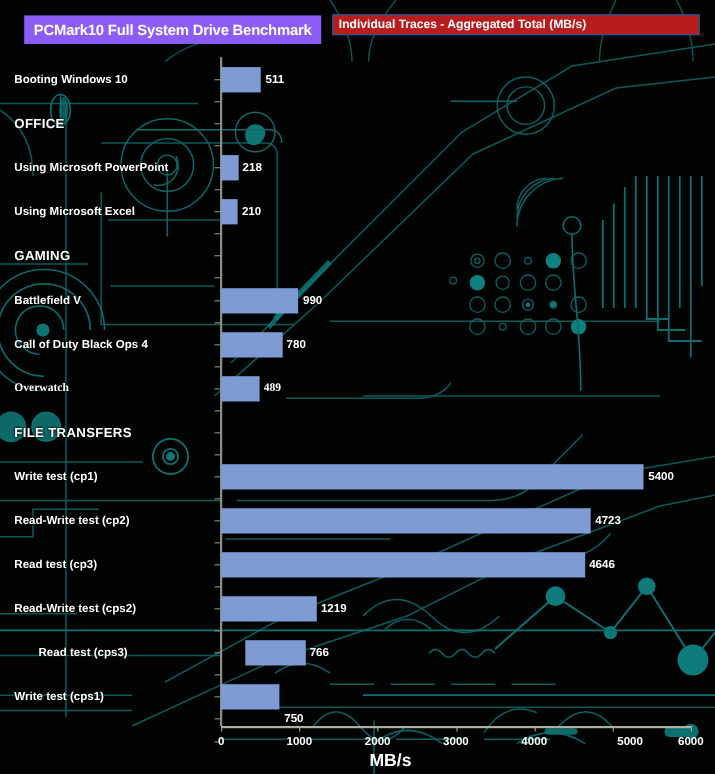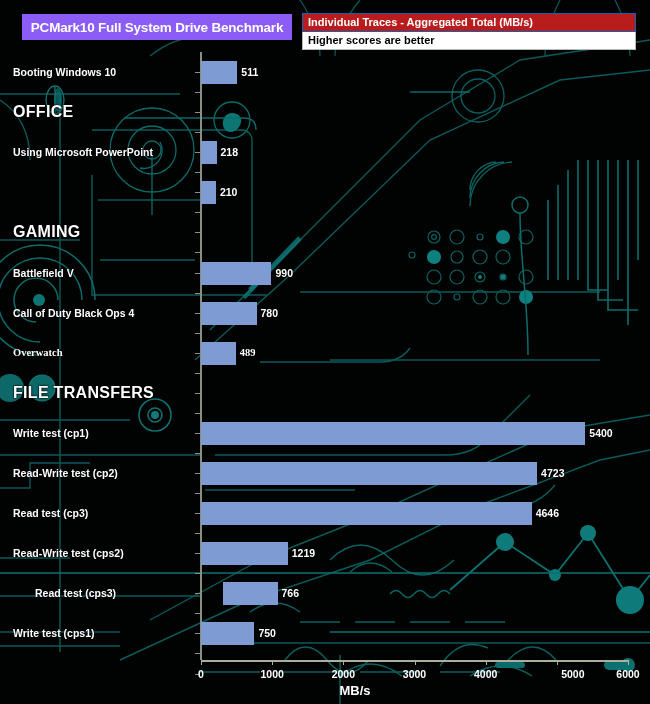--- a/index.html
+++ b/index.html
@@ -39,31 +39,31 @@
   .xaxis{
     position:absolute;left:201px;top:608px;width:428px;height:2px;background:#aab09c;
   }
   .xtick{position:absolute;top:608px;width:1px;height:5px;background:#aab09c;}
   .xlab{
     position:absolute;top:616px;color:#fff;font-size:10.5px;font-weight:bold;
     transform:translateX(-50%);white-space:nowrap;
   }
   .xtitle{
     position:absolute;left:0;top:631px;width:650px;text-align:center;
-    color:#fff;font-size:13px;font-weight:bold;padding-left:60px;box-sizing:border-box;
+    color:#fff;font-size:16px;font-weight:bold;padding-left:60px;box-sizing:border-box;
   }
   .ytick{position:absolute;left:195px;width:5px;height:1px;background:#8a8f82;}
 
   .row{position:absolute;left:0;width:642px;height:24px;}
   .rlabel{
     position:absolute;left:13px;top:0;height:24px;display:flex;align-items:center;
     color:#ffffff;font-size:10.5px;font-weight:bold;white-space:nowrap;
     text-shadow:0 0 2px #000,0 0 2px #000;
   }
-  .rlabel.cat{font-size:16px;letter-spacing:.3px;}
+  .rlabel.cat{font-size:12px;letter-spacing:.3px;}
   .bar{
     position:absolute;left:201px;top:1px;height:23px;background:#7e9bd4;
   }
   .bval{
     position:absolute;top:0;height:24px;display:flex;align-items:center;
     color:#fff;font-size:10.5px;font-weight:bold;white-space:nowrap;
     text-shadow:0 0 2px #000,0 0 2px #000;
   }
 </style>
 </head>
@@ -257,41 +257,41 @@
       <path d="M360 0 q-25 30 -25 56"></path>
       <path d="M560 0 q-15 30 -15 56"></path>
       <path d="M615 0 q15 28 15 56"></path>
       <path d="M150 56 q25 -20 55 -20"></path>
     </g>
   </svg>
 
   <div class="hdr-left">PCMark10 Full System Drive Benchmark</div>
   <div class="hdr-right">
     <div class="hdr-r1">Individual Traces - Aggregated Total (MB/s)</div>
-    <div class="hdr-r2">Higher scores are better</div>
   </div>
 
   <div class="plot">
     <div class="axisline"></div>
     <div class="xaxis"></div>
     <div id="rows">
         <div class="row" style="top: 8px;">
           <div class="rlabel">Booting Windows 10</div>
           <div class="bar" style="width: 36.3662px; background: rgb(126, 155, 212);"></div>
           <div class="bval" style="left: 241.366px;">511</div>
         </div>
         <div class="row" style="top: 48.1px;">
           <div class="rlabel cat">OFFICE</div>
         </div>
         <div class="row" style="top: 88.2px;">
           <div class="rlabel">Using Microsoft PowerPoint</div>
           <div class="bar" style="width: 15.5143px; background: rgb(126, 155, 212);"></div>
           <div class="bval" style="left: 220.514px;">218</div>
         </div>
         <div class="row" style="top: 128.3px;">
+          <div class="rlabel">Using Microsoft Excel</div>
           <div class="bar" style="width: 14.945px; background: rgb(126, 155, 212);"></div>
           <div class="bval" style="left: 219.945px;">210</div>
         </div>
         <div class="row" style="top: 168.4px;">
           <div class="rlabel cat">GAMING</div>
         </div>
         <div class="row" style="top: 208.5px;">
           <div class="rlabel">Battlefield V</div>
           <div class="bar" style="width: 70.455px; background: rgb(126, 155, 212);"></div>
           <div class="bval" style="left: 275.455px;">990</div>
@@ -330,21 +330,21 @@
           <div class="bval" style="left: 291.752px;">1219</div>
         </div>
         <div class="row" style="top: 529.3px; margin-left: 22px;">
           <div class="rlabel">Read test (cps3)</div>
           <div class="bar" style="width: 54.5137px; background: rgb(126, 155, 212);"></div>
           <div class="bval" style="left: 259.514px;">766</div>
         </div>
         <div class="row" style="top: 569.4px;">
           <div class="rlabel">Write test (cps1)</div>
           <div class="bar" style="width: 53.375px; background: rgb(126, 155, 212);"></div>
-          <div class="bval" style="left: 258.375px;">750</div>
+          <div class="bval" style="left: 258.375px; margin-top: 20px;">750</div>
         </div>
       </div>
     <div id="yticks">
         <div class="ytick" style="top: 20px;"></div>
         <div class="ytick" style="top: 40.05px;"></div>
         <div class="ytick" style="top: 60.1px;"></div>
         <div class="ytick" style="top: 80.15px;"></div>
         <div class="ytick" style="top: 100.2px;"></div>
         <div class="ytick" style="top: 120.25px;"></div>
         <div class="ytick" style="top: 140.3px;"></div>

